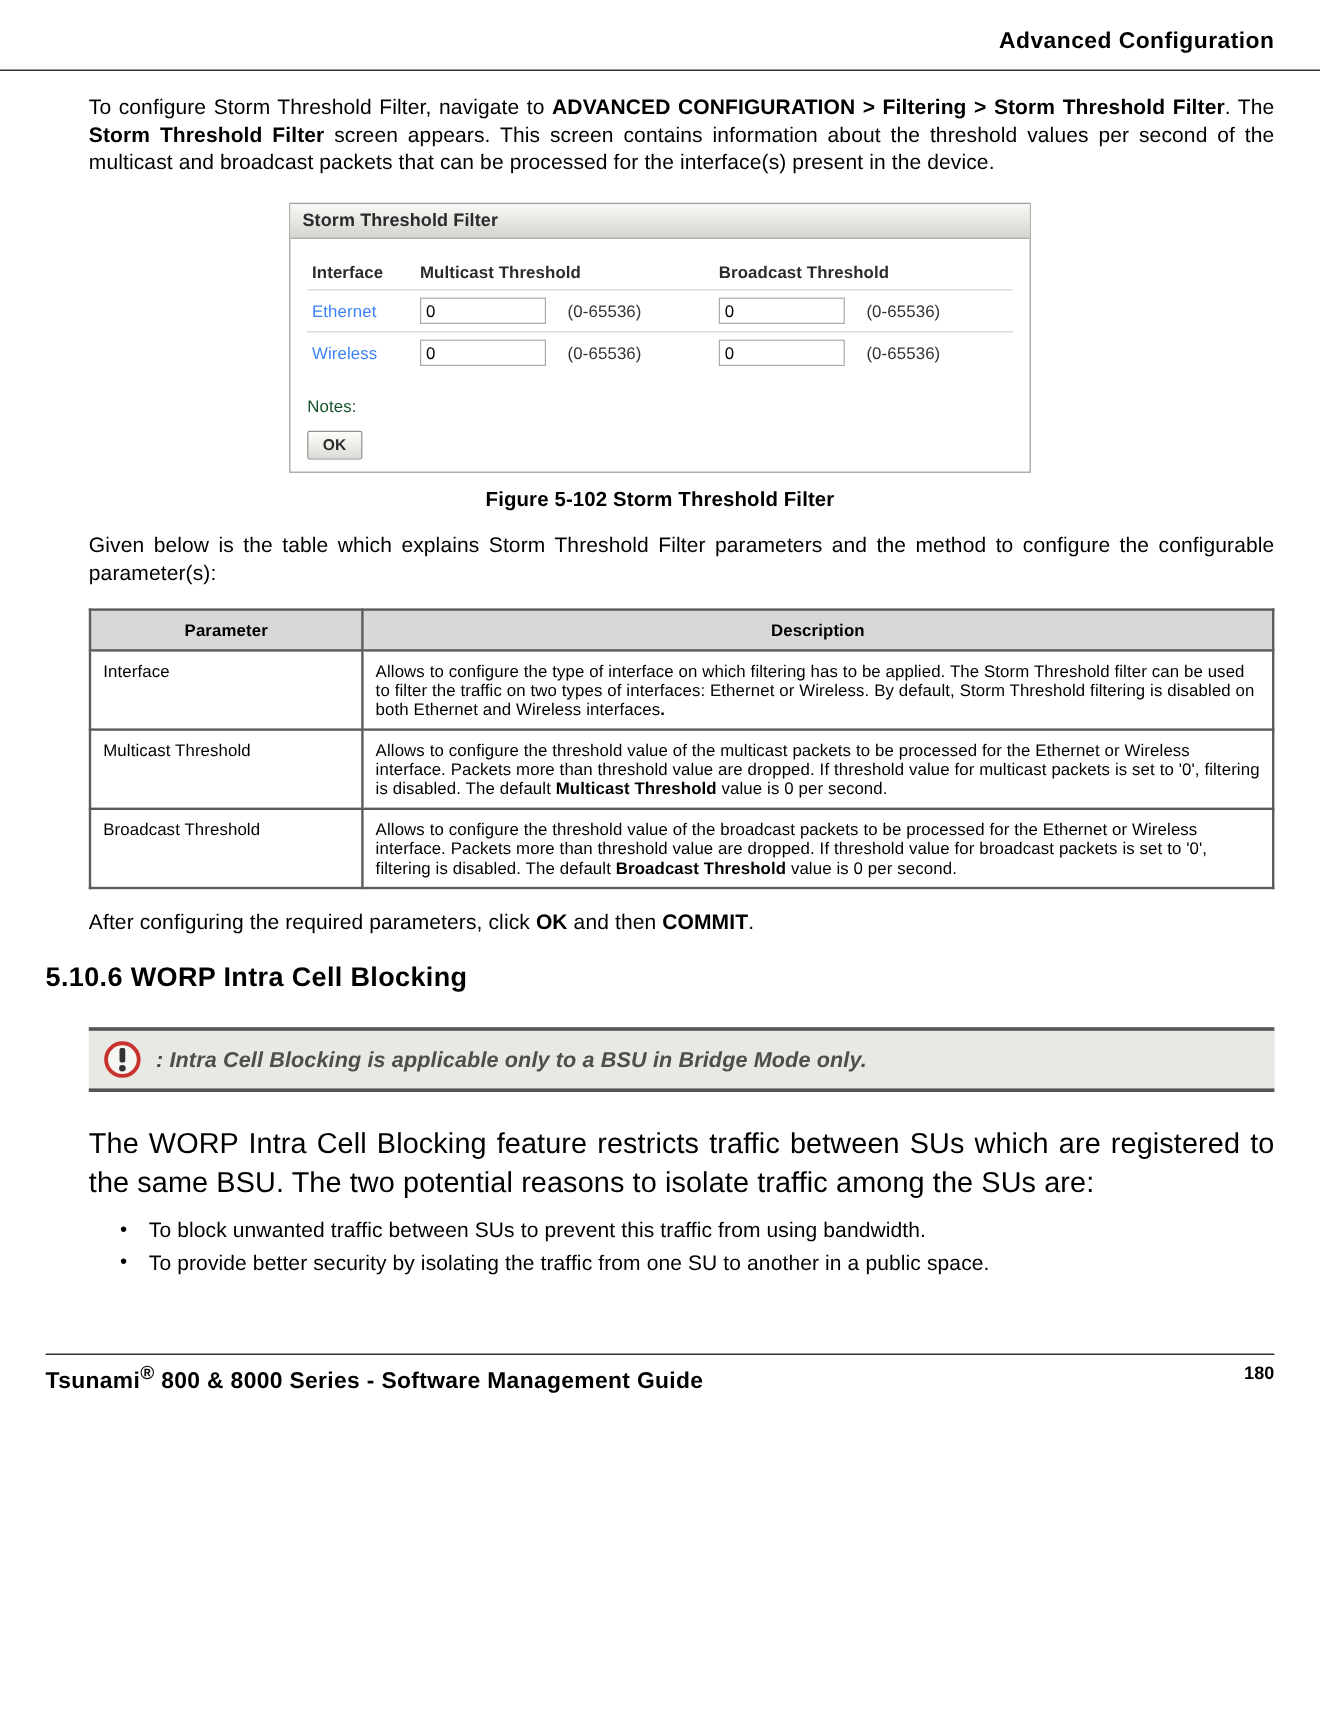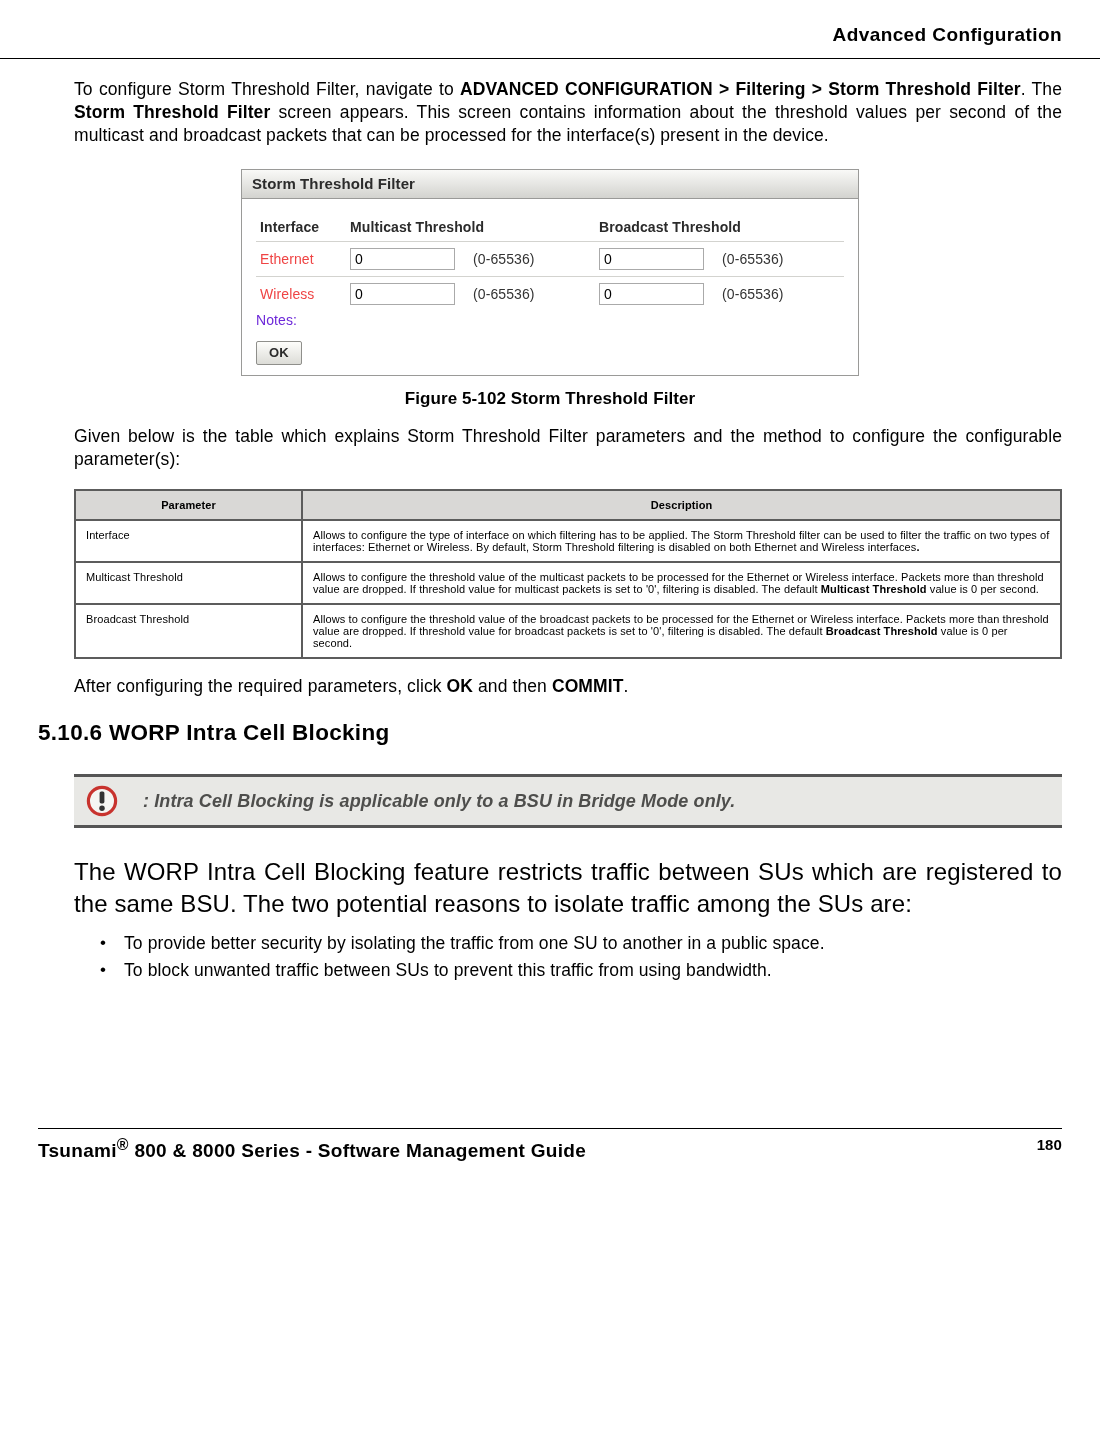--- a/index.html
+++ b/index.html
@@ -74,34 +74,35 @@
     width: 100%;
   }
   .fig-table td {
     border-bottom: 1px solid #d3d3cf;
     padding: 6px 4px;
     vertical-align: middle;
     font-size: 14px;
   }
   .fig-table tr:last-child td { border-bottom: none; margin-left: 20px; }
   .fig-th { font-weight: 700; color: #2b2b2b; }
-  .fig-label { color: #ef4444; font-size: 15px; }
+  .fig-label { color: #3b82f6; font-size: 15px; }
   .fig-input {
     width: 95px;
     height: 20px;
     border: 1px solid #aaa;
     font-family: "Segoe UI", Arial;
     font-size: 14px;
     padding: 0 4px;
     line-height: 20px;
   }
   .fig-range { font-size: 14px; margin-left: 10px; white-space: nowrap; }
   .fig-notes {
+    margin-top: 18px;
     font-size: 14px;
-    color: #6d28d9;
+    color: #14532d;
     line-height: 1.4;
   }
   .btn {
     display: inline-block;
     margin-top: 10px;
     border: 1px solid #8f8f8b;
     background: linear-gradient(#fdfdfb, #dcdcd7);
     font-family: "Segoe UI", Arial;
     font-size: 13px;
     font-weight: 600;
@@ -124,21 +125,21 @@
     padding-left: 36px;
   }
   .ptable {
     margin-left: 36px;
     border-collapse: collapse;
     width: calc(100% - 36px);
   }
   .ptable th, .ptable td {
     border: 2px solid #5c5c5c;
     padding: 8px 10px;
-    font-size: 11px;
+    font-size: 14px;
     vertical-align: top;
   }
   .ptable th {
     background: #d9d8d6;
     text-align: center;
     font-weight: 700;
   }
   .ptable .pcol1 { width: 205px; }
   .after-table {
     font-size: 17.5px;
@@ -153,21 +154,21 @@
     letter-spacing: 0.3px;
   }
   .note-box {
     margin-left: 36px;
     border-top: 3px solid #555;
     border-bottom: 3px solid #555;
     background: #e8e8e5;
     display: flex;
     align-items: center;
     padding: 8px 12px;
-    gap: 25px;
+    gap: 12px;
   }
   .note-ico {
     width: 32px; height: 32px; flex: none;
   }
   .note-text {
     font-style: italic;
     font-weight: 700;
     color: #4e4e4c;
     font-size: 18px;
   }
@@ -304,22 +305,22 @@
         <circle cx="20" cy="20" r="17" fill="#f5f5f2" stroke="#c8332e" stroke-width="4"></circle>
         <rect x="17" y="8" width="6" height="15" rx="2" fill="#333"></rect>
         <circle cx="20" cy="29" r="3.4" fill="#333"></circle>
       </svg>
       <span class="note-text">: Intra Cell Blocking is applicable only to a BSU in Bridge Mode only.</span>
     </div>
 
     <p class="paraC">The WORP Intra Cell Blocking feature restricts traffic between SUs which are registered to the same BSU. The two potential reasons to isolate traffic among the SUs are:</p>
 
     <ul class="bul">
+      <li><span>To block unwanted traffic between SUs to prevent this traffic from using bandwidth.</span></li>
       <li><span>To provide better security by isolating the traffic from one SU to another in a public space.</span></li>
-      <li><span>To block unwanted traffic between SUs to prevent this traffic from using bandwidth.</span></li>
     </ul>
 
   </div>
 
   <div class="footer">
     <div class="foot-line"></div>
     <span class="foot-left">
       <span>Tsunami</span><sup>®</sup><span> 800 &amp; 8000 Series - Software Management Guide</span>
     </span>
     <span class="foot-right">180</span>

